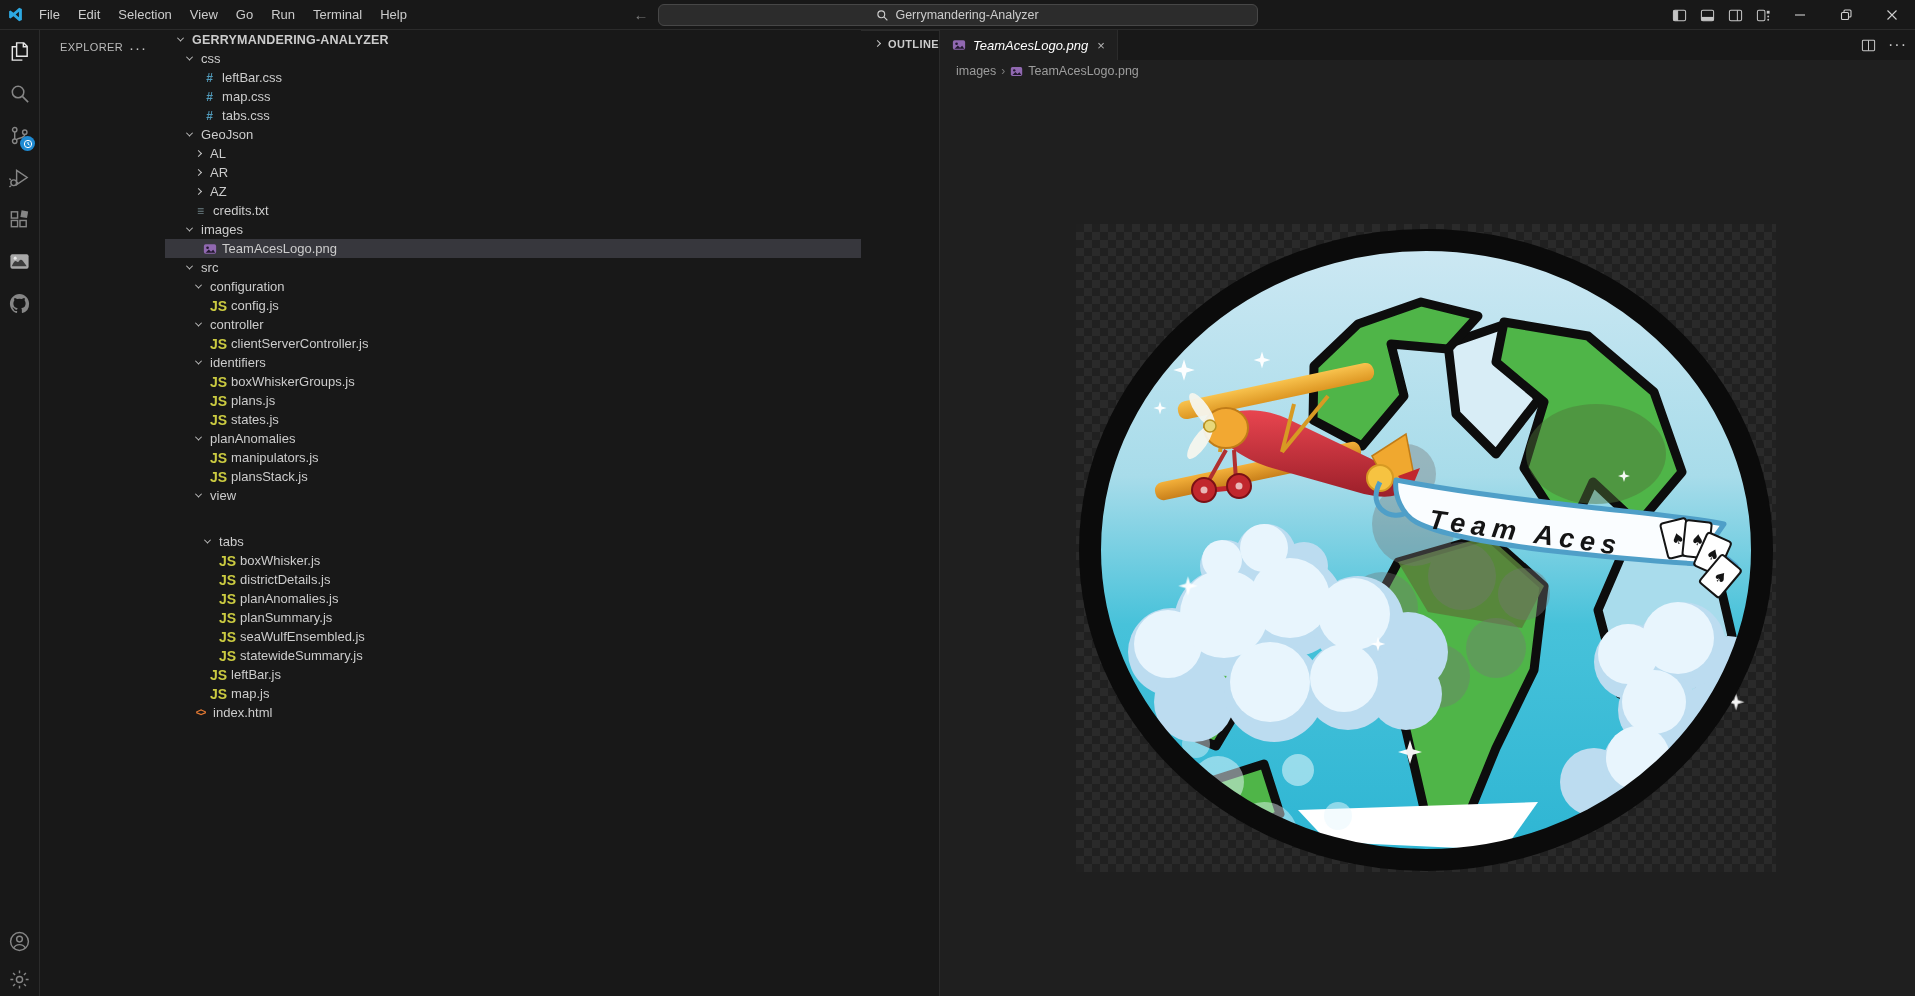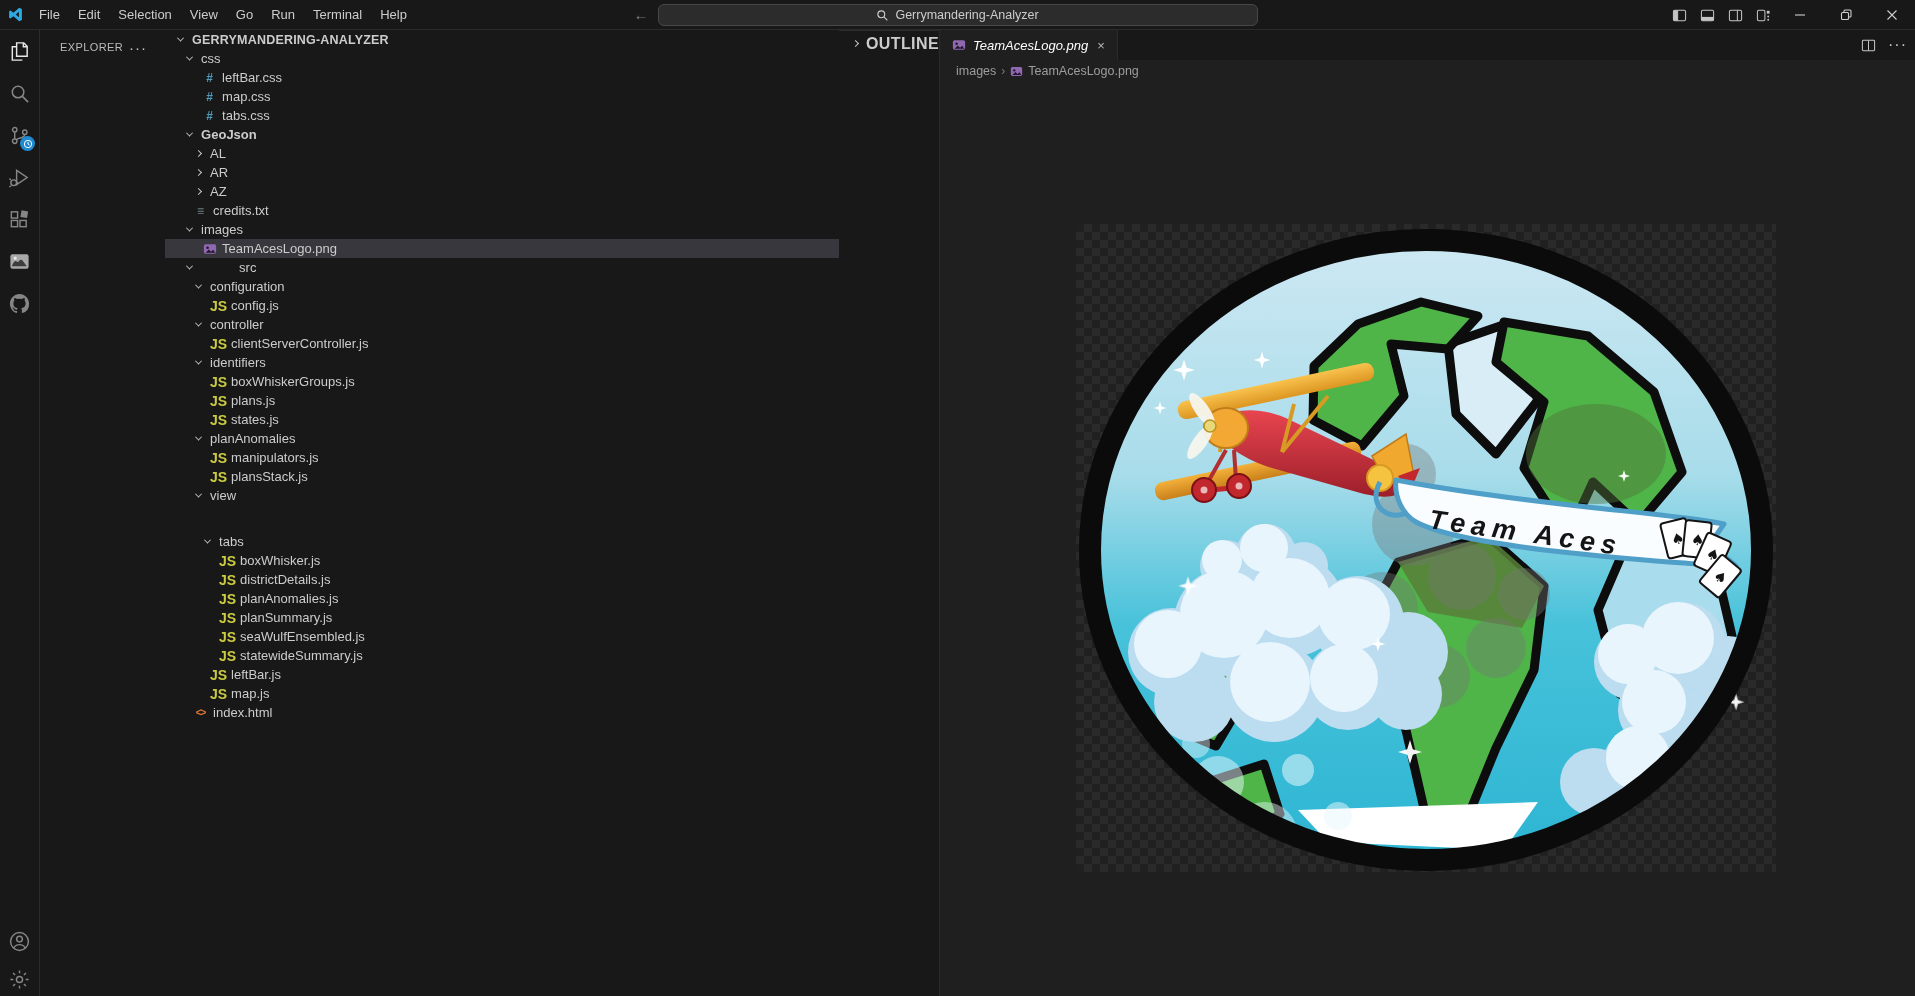--- a/index.html
+++ b/index.html
@@ -49,21 +49,21 @@
   .chev.down { transform:rotate(45deg) translate(-1px,-1px); }
   .chev.right { transform:rotate(-45deg); }
   .fi { width:17px; display:inline-flex; align-items:center; justify-content:center; font-weight:bold; flex:0 0 auto; }
   .fi-css { color:#519aba; font-size:12px; }
   .fi-js  { color:#cbcb41; font-size:14px; }
   .fi-txt { color:#6d8086; font-size:12px; font-weight:normal; }
   .fi-html{ color:#e37933; font-size:10px; letter-spacing:-1px; }
   .lbl { margin-left:4px; }
   .lbl.root { font-weight:bold; font-size:12.5px; letter-spacing:.2px; }
   .outline-bar { flex:0 0 auto; height:26px; border-top:1px solid #2b2b2b; display:flex; align-items:center;
-    padding-left:14px; gap:8px; font-size:16px; font-weight:bold; color:#cccccc; letter-spacing:.4px; }
+    padding-left:14px; gap:8px; font-size:11px; font-weight:bold; color:#cccccc; letter-spacing:.4px; }
 
   
   .editor { flex:1; display:flex; flex-direction:column; min-width:0; background:#1f1f1f; }
   .tabbar { height:30px; background:#181818; display:flex; align-items:stretch; flex:0 0 auto; position:relative; }
   .tab { background:#1f1f1f; display:flex; align-items:center; gap:7px; padding:0 10px 0 12px;
     font-size:13px; color:#ffffff; border-right:1px solid #2b2b2b; }
   .tab .tab-label { font-style:italic; }
   .tab .close { color:#b8b8b8; font-size:13px; padding:0 2px; }
   .editor-actions { position:absolute; right:8px; top:0; height:30px; display:flex; align-items:center; gap:12px; color:#c5c5c5; }
   .breadcrumbs { height:22px; display:flex; align-items:center; gap:5px; padding-left:16px;
@@ -255,21 +255,21 @@
             <span class="lbl">leftBar.css</span>
           </div>
           <div class="row" style="padding-left: 36px;">
             <span class="fi fi-css">#</span>
             <span class="lbl">map.css</span>
           </div>
           <div class="row" style="padding-left: 36px;">
             <span class="fi fi-css">#</span>
             <span class="lbl">tabs.css</span>
           </div>
-          <div class="row" style="padding-left: 17px; font-weight: bold;">
+          <div class="row" style="padding-left: 17px;">
             <span class="twistie">
               <i class="chev down"></i>
             </span>
             <span class="lbl">GeoJson</span>
           </div>
           <div class="row" style="padding-left: 26px;">
             <span class="twistie">
               <i class="chev right"></i>
             </span>
             <span class="lbl">AL</span>
@@ -299,21 +299,21 @@
           <div class="row sel" style="padding-left: 36px;">
             <span class="fi">
               <svg width="14" height="14" viewBox="0 0 16 16">
                 <rect x="1" y="2.5" width="14" height="11" rx="2" fill="#9068b0"></rect>
                 <circle cx="5.2" cy="6.6" r="1.5" fill="#22182e"></circle>
                 <path d="M3 12.2l3.6-3.6 2.6 2.6 2.4-2.4 2.4 3.4z" fill="#22182e"></path>
               </svg>
             </span>
             <span class="lbl">TeamAcesLogo.png</span>
           </div>
-          <div class="row" style="padding-left: 17px; gap: 38px;">
+          <div class="row" style="padding-left: 17px;">
             <span class="twistie">
               <i class="chev down"></i>
             </span>
             <span class="lbl">src</span>
           </div>
           <div class="row" style="padding-left: 26px;">
             <span class="twistie">
               <i class="chev down"></i>
             </span>
             <span class="lbl">configuration</span>

